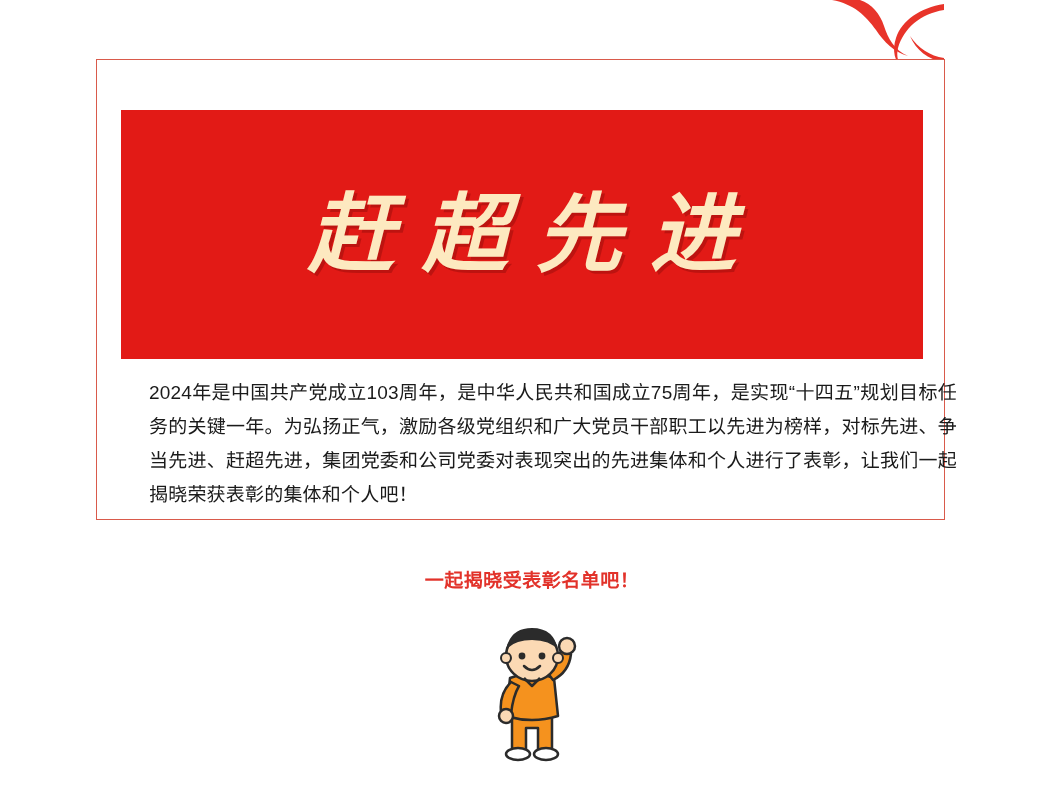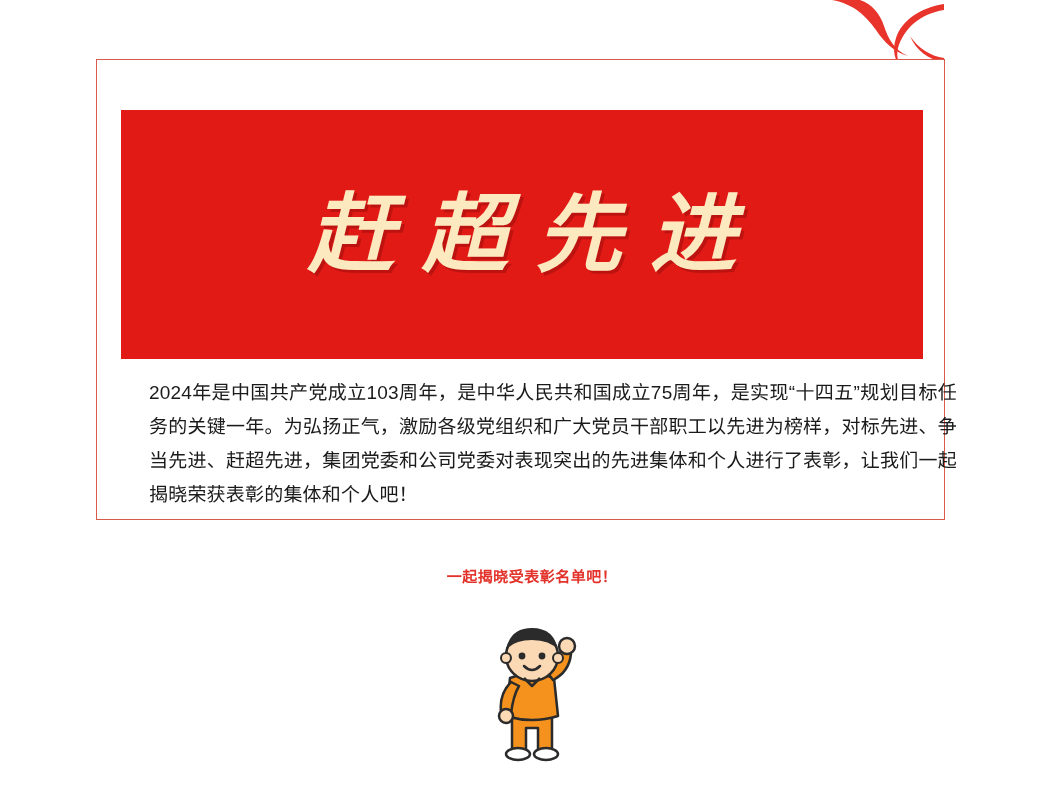--- a/index.html
+++ b/index.html
@@ -77,21 +77,21 @@
     margin-left: 28px;
   }
 
   
   .callout {
     position: absolute;
     left: 0;
     top: 565px;
     width: 1064px;
     text-align: center;
-    font-size: 15px;
+    font-size: 19px;
     font-weight: bold;
     color: #e2322a;
     letter-spacing: 0.5px;
   }
 
   
   .mascot {
     position: absolute;
     left: 468px;
     top: 620px;

